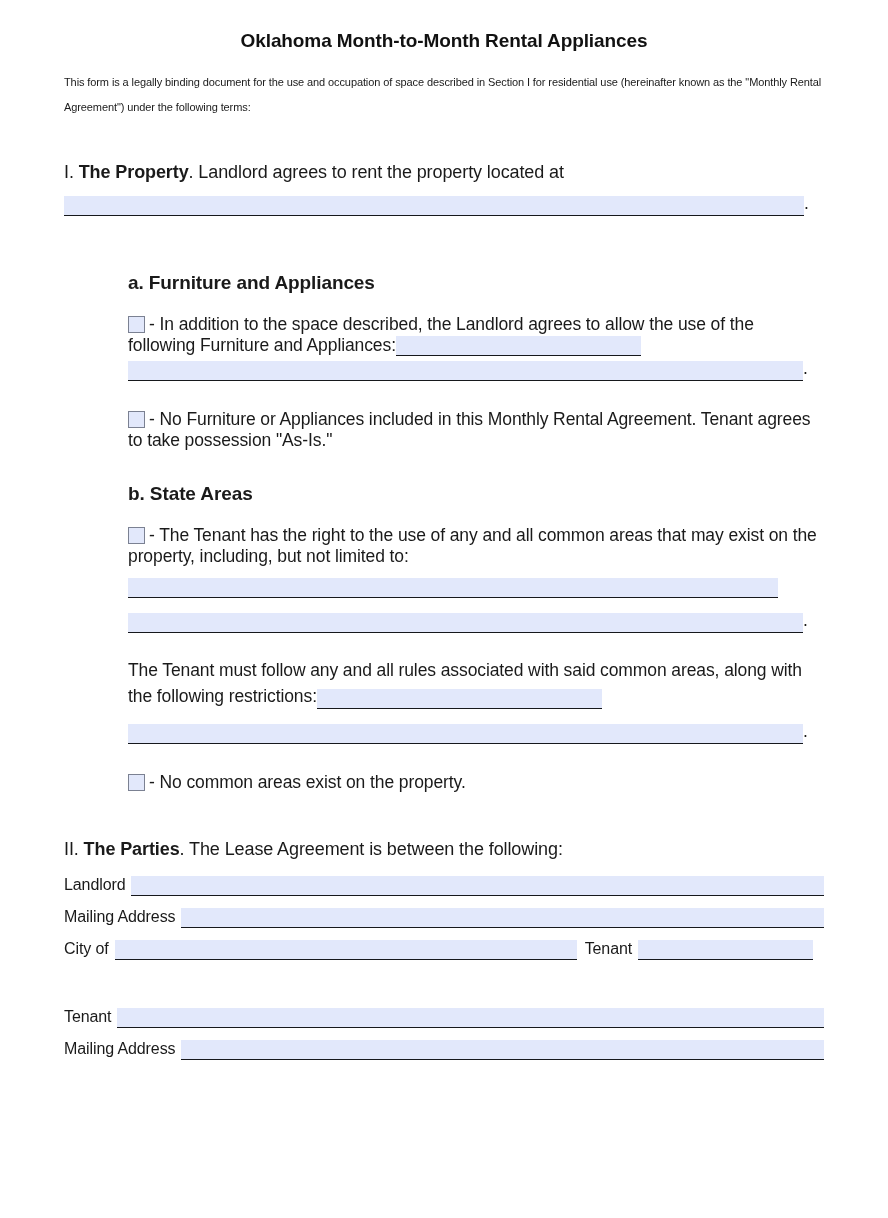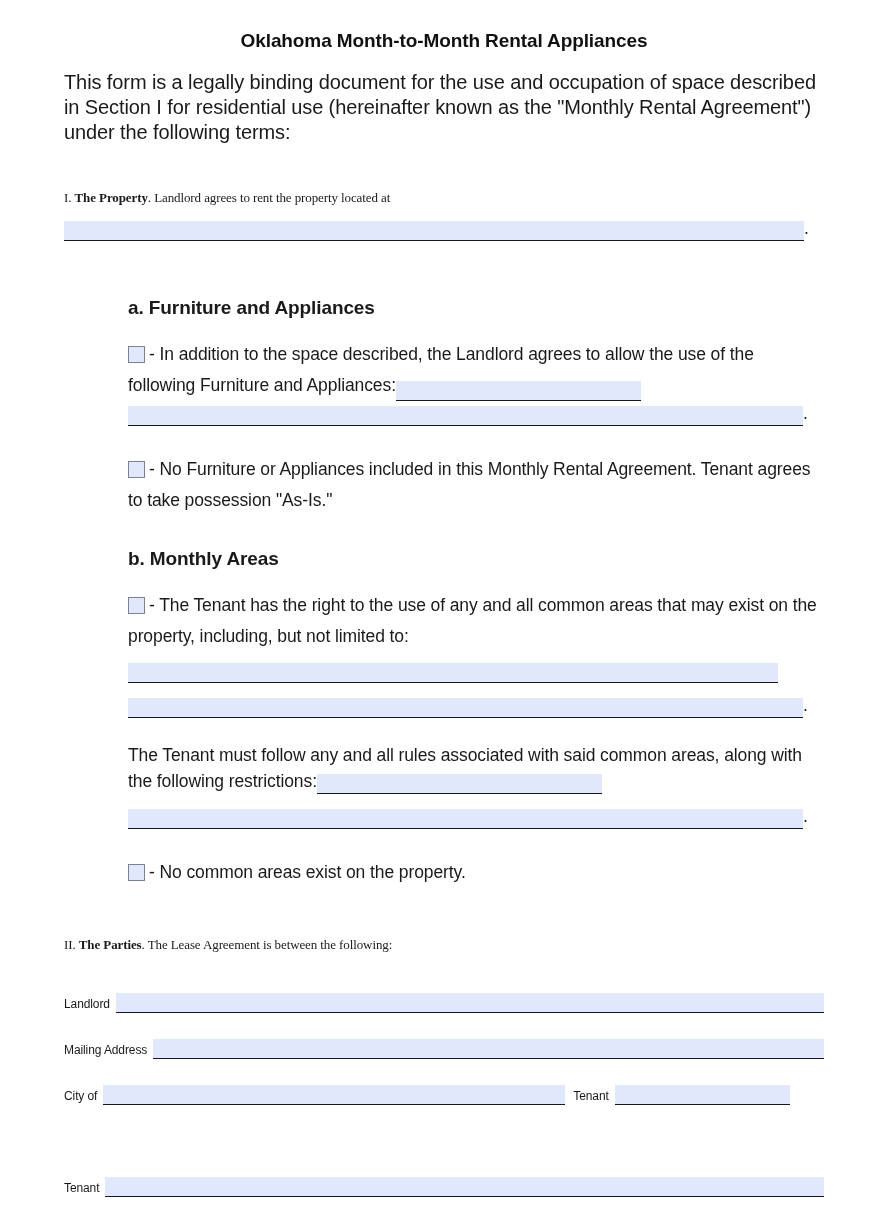--- a/index.html
+++ b/index.html
@@ -28,33 +28,32 @@
     font-size: 19px;
     letter-spacing: -0.1px;
     margin: 30px 0 0 0;
     color: #111;
   }
   .content {
     padding: 0 64px 0 64px;
     box-sizing: border-box;
   }
   p.intro {
-    font-size: 20px;
+    font-size: 11px;
     line-height: 25px;
     margin: 18px 0 0 0;
     color: #1a1a1a;
     letter-spacing: -0.1px;
   }
   .sec-gap-1 { height: 40px; }
   .section-head {
-    font-size: 13px;
+    font-size: 18px;
     line-height: 25px;
     margin: 0;
     letter-spacing: -0.1px;
-    font-family: Liberation Serif, serif;
   }
   .section-head b { font-weight: bold; }
   .fill {
     display: inline-block;
     background: #e2e8fb;
     border-bottom: 1px solid #16181c;
     height: 19px;
     vertical-align: bottom;
   }
   .row {
@@ -78,41 +77,41 @@
     width: 17px;
     height: 17px;
     border: 1px solid #7b8192;
     background: #e2e8fb;
     vertical-align: -3px;
     margin-right: 4px;
     box-sizing: border-box;
   }
   .blk {
     font-size: 17.5px;
-    line-height: 31px;
+    line-height: 21px;
     letter-spacing: -0.1px;
     margin: 0;
   }
   .tail-dot { font-size: 17.5px; }
   .gap-6 { height: 6px; }
   .gap-10 { height: 10px; }
   .gap-12 { height: 12px; }
   .gap-20 { height: 20px; }
   .gap-24 { height: 24px; }
   .gap-28 { height: 28px; }
   .gap-32 { height: 32px; }
   .gap-36 { height: 36px; }
   .gap-44 { height: 44px; }
   .party-row {
     display: flex;
-    font-size: 12px;
+    align-items: flex-end;
+    font-size: 16px;
     line-height: 22px;
     letter-spacing: -0.1px;
     margin-bottom: 10px;
-    margin-top: 24px;
   }
   .party-row .lbl { white-space: nowrap; }
   .party-row .fill-flex {
     flex: 1 1 auto;
     background: #e2e8fb;
     border-bottom: 1px solid #16181c;
     height: 19px;
     margin-left: 6px;
   }
   .party-row .fill-fixed {
@@ -164,21 +163,21 @@
       </div>
 
       <div class="gap-28"></div>
 
       <p class="blk">
         <span class="checkbox"></span><span>- No Furniture or Appliances included in this Monthly Rental Agreement. Tenant agrees to take possession "As-Is."</span>
       </p>
 
       <div class="gap-32"></div>
 
-      <p class="sub-head">b. Monthly Areas</p>
+      <p class="sub-head">b. State Areas</p>
 
       <div class="gap-20"></div>
 
       <p class="blk">
         <span class="checkbox"></span><span>- The Tenant has the right to the use of any and all common areas that may exist on the property, including, but not limited to:</span>
       </p>
       <div class="gap-6"></div>
       <div class="row">
         <span class="fill" style="width:650px;"></span>
       </div>

